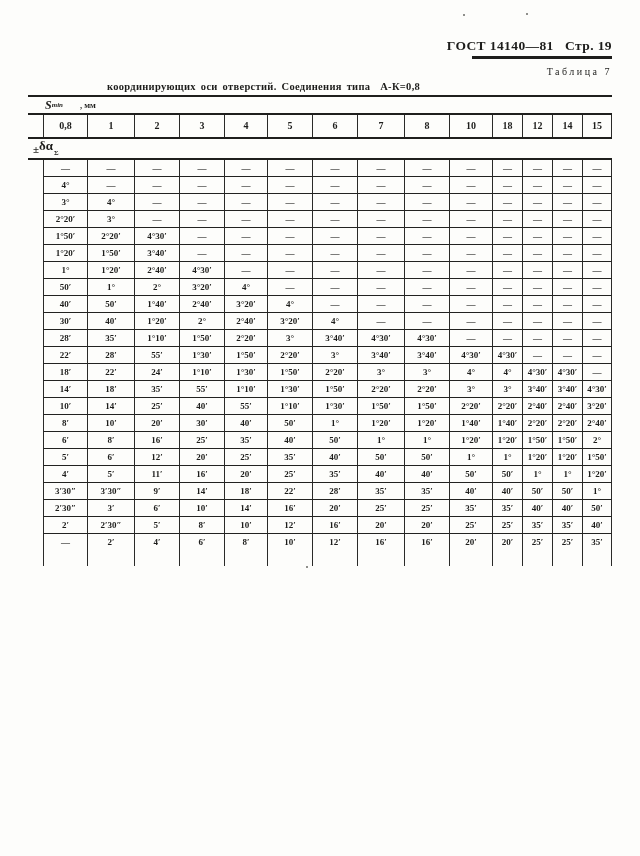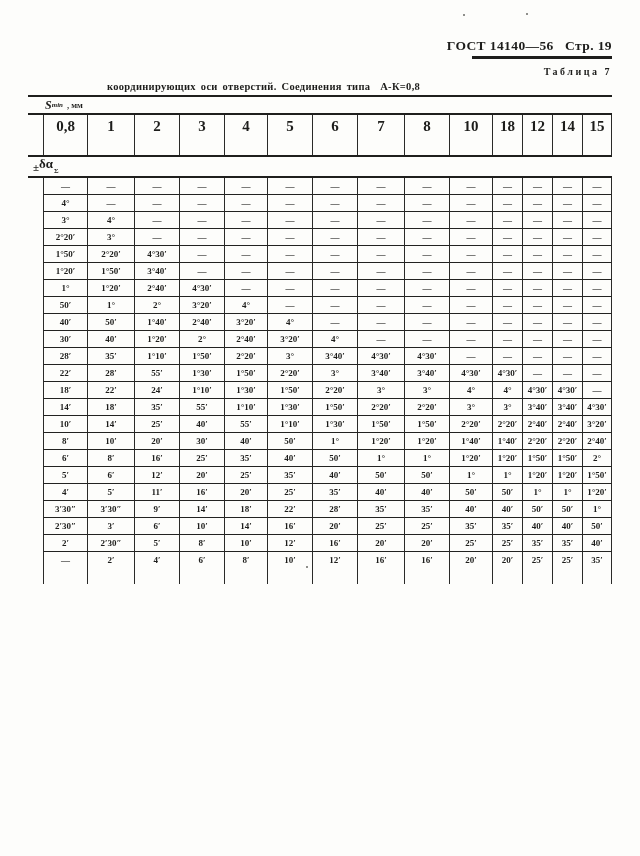--- a/index.html
+++ b/index.html
@@ -18,51 +18,51 @@
     position:absolute;top:38px;right:28px;
     font-size:13.5px;font-weight:700;letter-spacing:0.4px;
     white-space:pre;
   }
   .doc-header-rule{
     position:absolute;top:56px;right:28px;width:140px;height:2.5px;
     background:#1d1d1b;
   }
   .table-label{
     position:absolute;top:66px;right:28px;
-    font-size:10px;font-weight:700;letter-spacing:2.5px;white-space:pre;
+    font-size:10px;font-weight:400;letter-spacing:2.5px;white-space:pre;
   }
   .caption{
     position:absolute;top:81px;left:107px;
     font-size:10.5px;font-weight:700;letter-spacing:0.3px;word-spacing:2px;
     white-space:pre;
   }
 
   
   .table-wrap{position:absolute;left:28px;top:95px;width:584px;}
   .hrule{width:584px;height:2px;background:#1f1f1d;}
   .smin-row{
     height:16px;display:flex;align-items:center;padding-left:17px;
     font-weight:700;
   }
   .s-sym{font-style:italic;font-size:12px;}
   .smin-row sub{font-size:7px;font-style:italic;}
-  .smin-unit{font-size:8.5px;margin-left:4px;}
+  .smin-unit{font-size:8.5px;margin-left:17px;}
 
   .alpha-row{height:19px;display:flex;align-items:center;padding-left:5px;font-weight:700;}
   .alpha-pm{font-size:11px;}
   .alpha-row sup{font-size:13px;vertical-align:super;position:relative;top:-3px;}
   .alpha-row sub{font-size:7px;position:relative;top:4px;left:1px;}
 
   :root{
     --cols:45px 47px 45px 45px 43px 45px 45px 47px 45px 43px 30px 30px 30px 29px;
     --line:#2a2a28;
   }
   .cols-row, .tr{display:grid;grid-template-columns:var(--cols);width:569px;margin-left:15px;}
   .cols-row .td{
-    height:40px;line-height:22px;font-size:15px;font-weight:700;text-align:center;
+    height:22px;line-height:22px;font-size:10px;font-weight:700;text-align:center;
     border-right:1px solid var(--line);box-sizing:border-box;
   }
   .cols-row .td:first-child{border-left:1px solid var(--line);}
 
   .tbody{width:584px;}
   .tr .td{
     height:17px;line-height:17px;font-size:9px;font-weight:700;text-align:center;
     border-right:1px solid var(--line);border-bottom:1px solid #232321;
     box-sizing:border-box;white-space:nowrap;overflow:hidden;
   }
@@ -71,21 +71,21 @@
   .hang .td{height:15px;line-height:15px;border-bottom:none;}
 
   
   .speck{position:absolute;width:2px;height:2px;background:#6a6a66;border-radius:50%;}
 </style>
 </head>
 <body>
 
 <div class="page">
 
-  <div class="doc-header">ГОСТ 14140—56   Стр. 19</div>
+  <div class="doc-header">ГОСТ 14140—81   Стр. 19</div>
   <div class="doc-header-rule"></div>
   <div class="table-label">Таблица 7</div>
   <div class="caption">координирующих оси отверстий. Соединения типа  А-К=0,8</div>
 
   <div class="speck" style="left:463px;top:14px"></div>
   <div class="speck" style="left:526px;top:13px"></div>
   <div class="speck" style="left:306px;top:566px"></div>
 
   <div class="table-wrap">
     <div class="hrule"></div>

